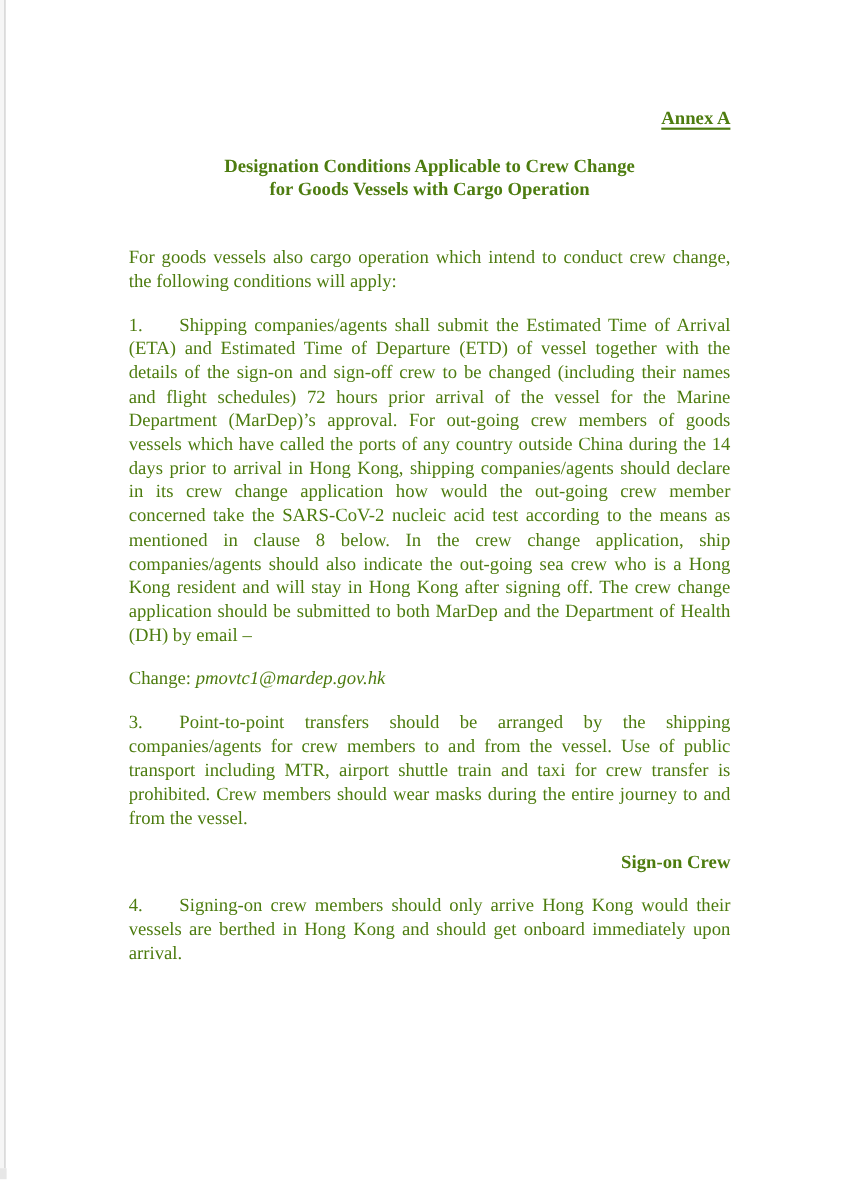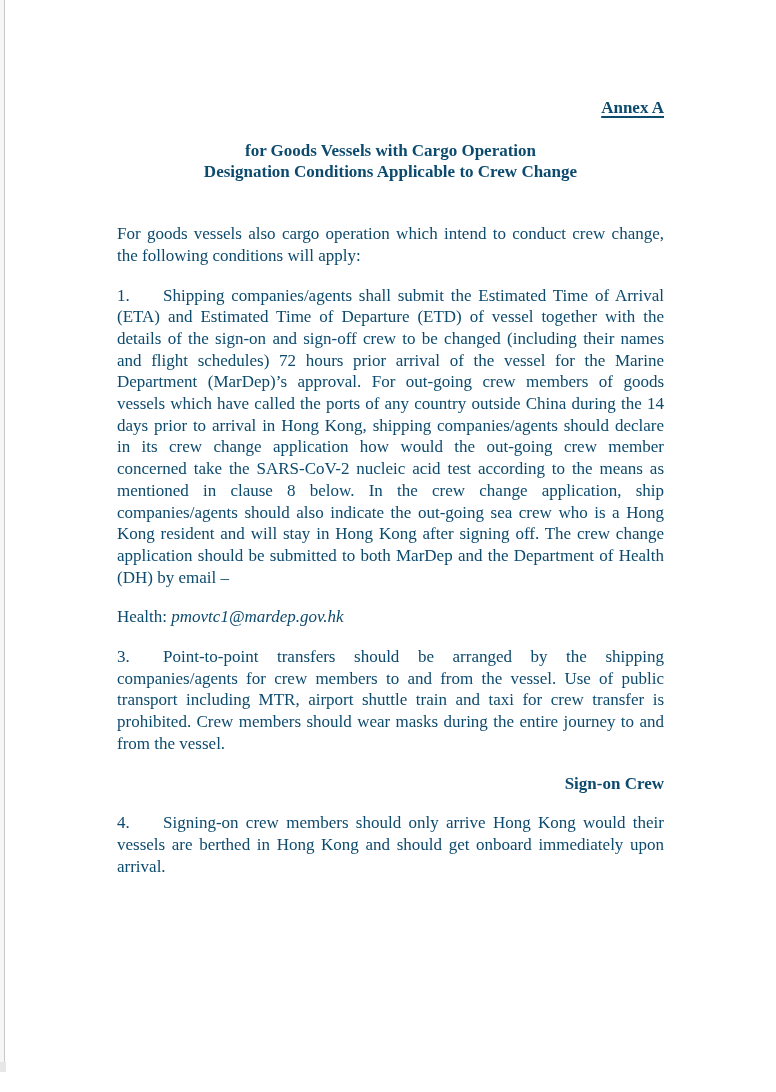--- a/index.html
+++ b/index.html
@@ -7,21 +7,21 @@
     padding: 0;
     background: #ffffff;
   }
   .page {
     position: relative;
     width: 776px;
     height: 1092px;
     background: #ffffff;
     overflow: hidden;
     font-family: "Liberation Serif", "DejaVu Serif", serif;
-    color: #0c4a6e;
+    color: #4d7c0f;
   }
   
   .gutter {
     position: absolute;
     left: 0;
     top: 0;
     width: 4px;
     height: 1062px;
     background: #f6f6f6;
     border-right: 1px solid #c9c9c9;
@@ -83,31 +83,31 @@
 
 <div class="page">
   <div class="gutter"></div>
   <div class="gutter-end"></div>
 
   <div class="content">
 
     <div class="annex">Annex A</div>
 
     <div class="title">
+      <div>Designation Conditions Applicable to Crew Change</div>
       <div>for Goods Vessels with Cargo Operation</div>
-      <div>Designation Conditions Applicable to Crew Change</div>
     </div>
 
     <p class="para intro">For goods vessels also cargo operation which intend to conduct crew change, the following conditions will apply:</p>
 
     <p class="para"><span class="num">1.</span><span>Shipping companies/agents shall submit the Estimated Time of Arrival (ETA) and Estimated Time of Departure (ETD) of vessel together with the details of the sign-on and sign-off crew to be changed (including their names and flight schedules) 72 hours prior arrival of the vessel for the Marine Department (MarDep)’s approval.  For out-going crew members of goods vessels which have called the ports of any country outside China during the 14 days prior to arrival in Hong Kong, shipping companies/agents should declare in its crew change application how would the out-going crew member concerned take the SARS-CoV-2 nucleic acid test according to the means as mentioned in clause 8 below.  In the crew change application, ship companies/agents should also indicate the out-going sea crew who is a Hong Kong resident and will stay in Hong Kong after signing off.  The crew change application should be submitted to both MarDep and the Department of Health (DH) by email –</span></p>
 
     <div class="contacts">
       <div>
-        <span>Health:</span>
+        <span>Change:</span>
         <i class="email">pmovtc1@mardep.gov.hk</i>
       </div>
     </div>
 
 
     <p class="para"><span class="num">3.</span><span>Point-to-point transfers should be arranged by the shipping companies/agents for crew members to and from the vessel.  Use of public transport including MTR, airport shuttle train and taxi for crew transfer is prohibited.  Crew members should wear masks during the entire journey to and from the vessel.</span></p>
 
     <h2 class="section">Sign-on Crew</h2>
 
     <p class="para"><span class="num">4.</span><span>Signing-on crew members should only arrive Hong Kong would their vessels are berthed in Hong Kong and should get onboard immediately upon arrival.</span></p>

